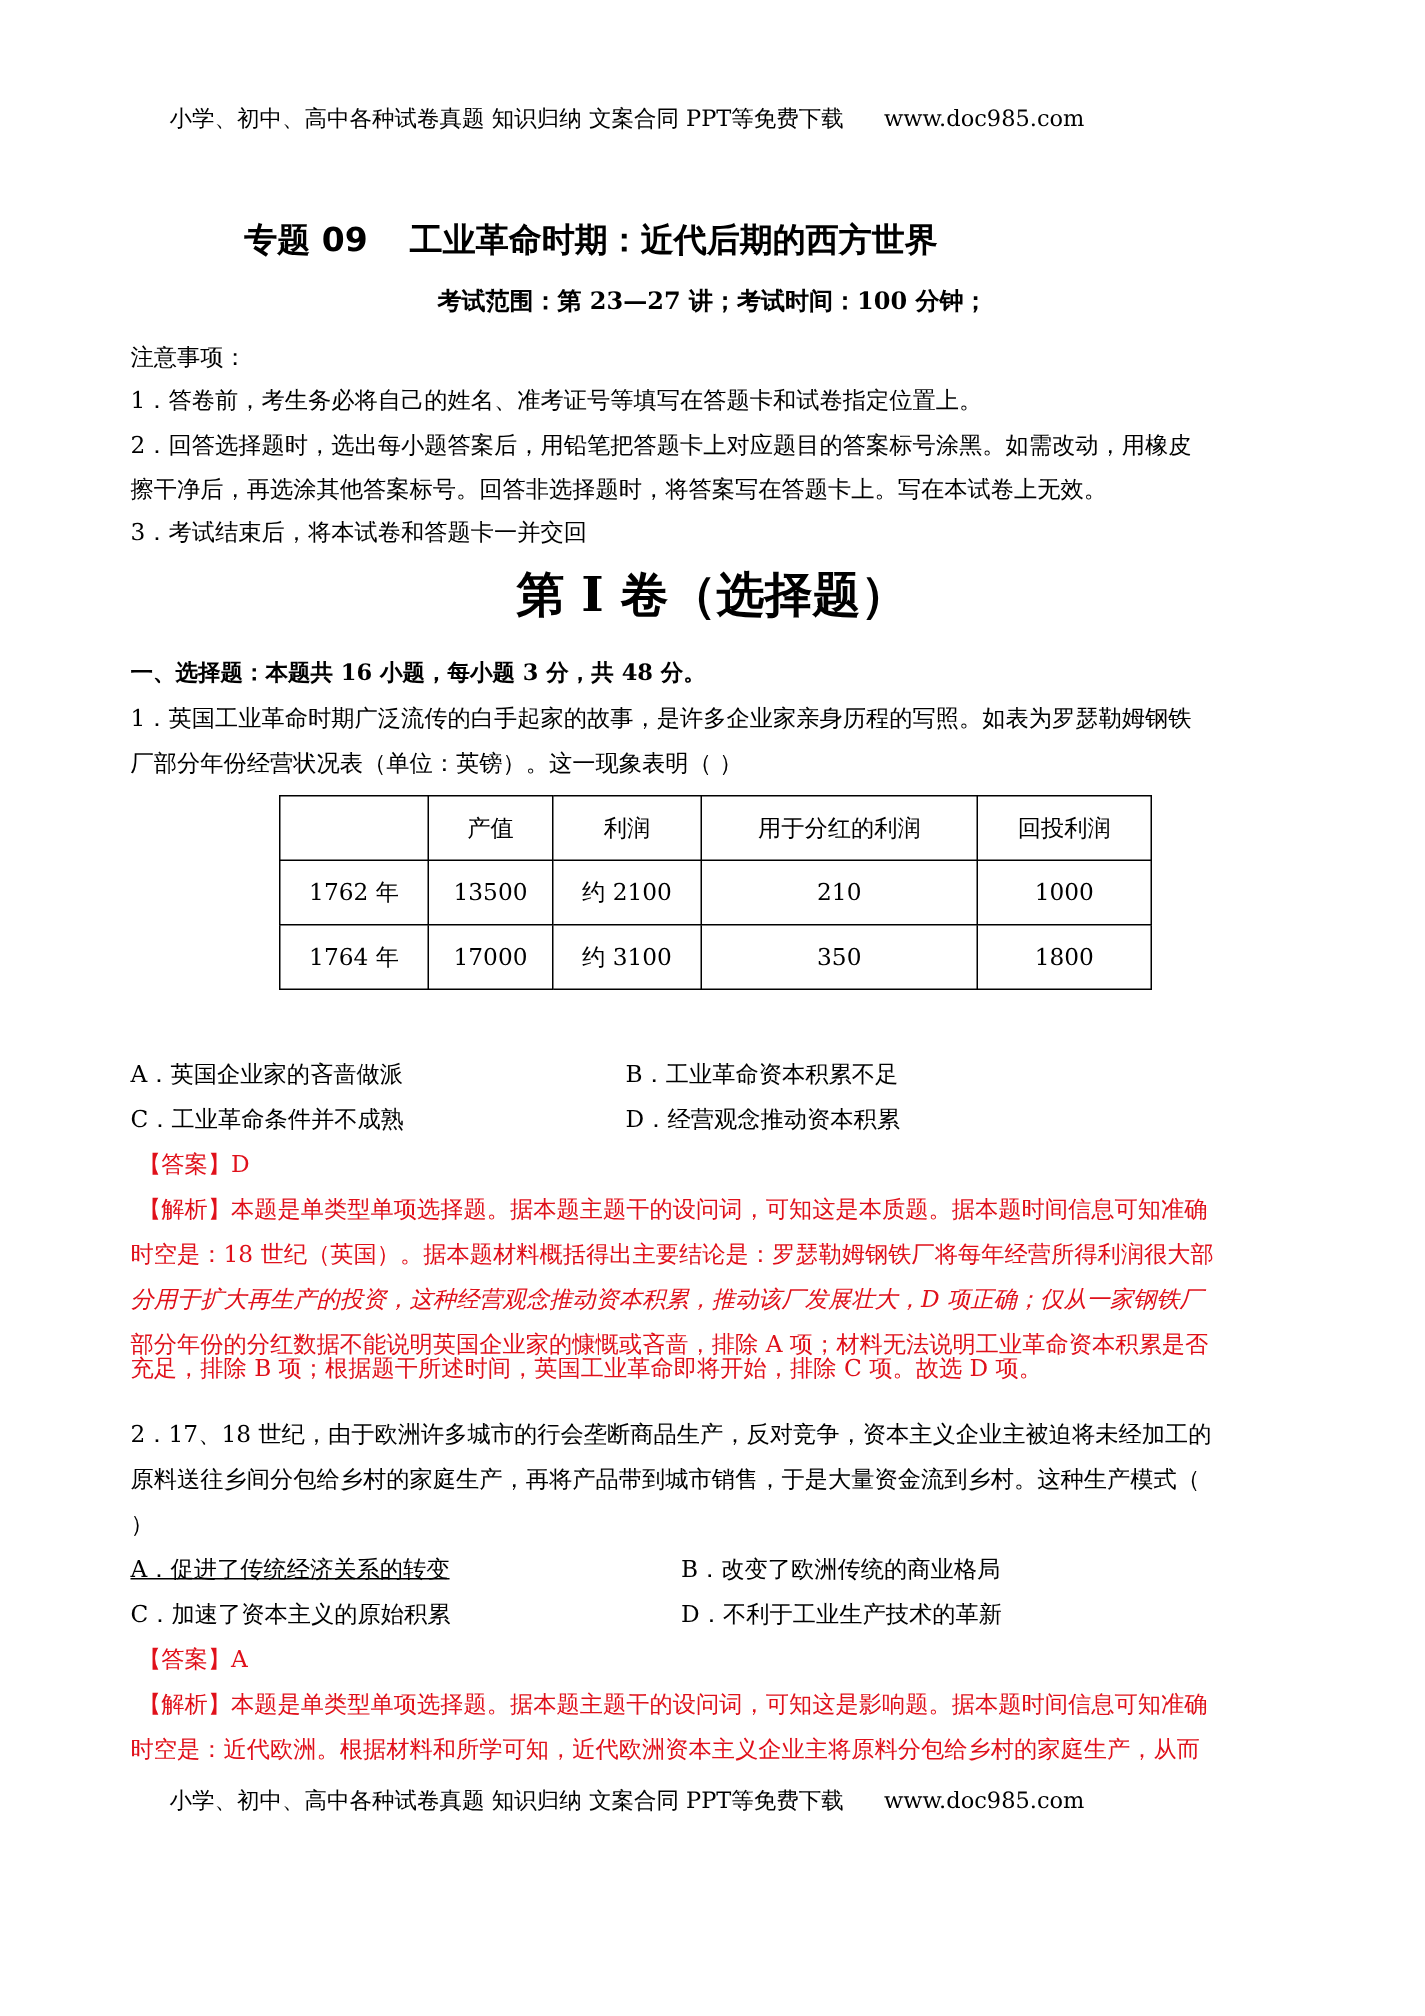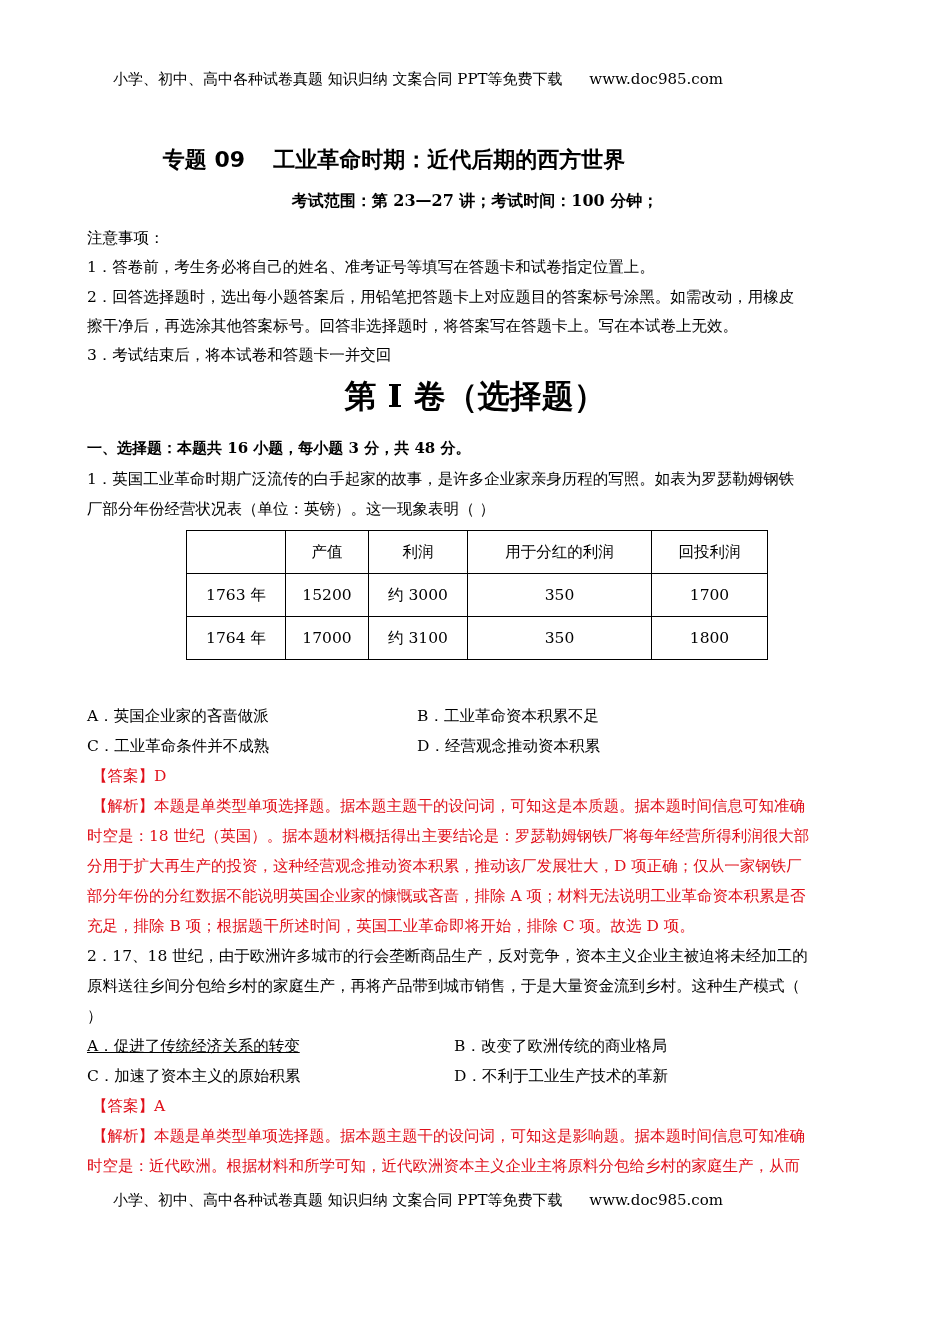--- a/index.html
+++ b/index.html
@@ -76,47 +76,47 @@
 <table class="data">
   <tbody>
       <tr>
     <td style="width:98px;"></td>
     <td style="width:82px;">产值</td>
     <td style="width:98px;">利润</td>
     <td style="width:183px;">用于分红的利润</td>
     <td style="width:115px;">回投利润</td>
   </tr>
   <tr>
-    <td>1763 年</td>
-    <td>15200</td>
-    <td>约 3000</td>
-    <td>350</td>
-    <td>1700</td>
+    <td>1762 年</td>
+    <td>13500</td>
+    <td>约 2100</td>
+    <td>210</td>
+    <td>1000</td>
   </tr>
   <tr>
     <td>1764 年</td>
     <td>17000</td>
     <td>约 3100</td>
     <td>350</td>
     <td>1800</td>
   </tr>
 </tbody>
   </table>
 
 <div class="content" style="top:706px;">
   <div class="opt" style="top:0px; left:0px;">A．英国企业家的吝啬做派</div>
   <div class="opt" style="top:0px; left:330px;">B．工业革命资本积累不足</div>
   <div class="opt" style="top:30px; left:0px;">C．工业革命条件并不成熟</div>
   <div class="opt" style="top:30px; left:330px;">D．经营观念推动资本积累</div>
   <div class="line red" style="top:60px; left:5px;">【答案】D</div>
   <div class="line red" style="top:90px; left:5px;">【解析】本题是单类型单项选择题。据本题主题干的设问词，可知这是本质题。据本题时间信息可知准确</div>
   <div class="line red" style="top:120px;">时空是：18 世纪（英国）。据本题材料概括得出主要结论是：罗瑟勒姆钢铁厂将每年经营所得利润很大部</div>
-  <div class="line red" style="top:150px;">分用于扩大再生产的投资，这种经营观念推动资本积累，推动该厂发展壮大，D 项正确；仅从一家钢铁厂</div>
+  <div class="line red" style="top:150px;font-style:italic;">分用于扩大再生产的投资，这种经营观念推动资本积累，推动该厂发展壮大，D 项正确；仅从一家钢铁厂</div>
   <div class="line red" style="top:180px;">部分年份的分红数据不能说明英国企业家的慷慨或吝啬，排除 A 项；材料无法说明工业革命资本积累是否</div>
-  <div class="line red" style="top:210px;">充足，排除 B 项；根据题干所述时间，英国工业革命即将开始，排除 C 项。故选 D 项。</div>
+  <div class="line red" style="top:196px;">充足，排除 B 项；根据题干所述时间，英国工业革命即将开始，排除 C 项。故选 D 项。</div>
 </div>
 
 <div class="content" style="top:946px;">
   <div class="line" style="top:0px;">2．17、18 世纪，由于欧洲许多城市的行会垄断商品生产，反对竞争，资本主义企业主被迫将未经加工的</div>
   <div class="line" style="top:30px;">原料送往乡间分包给乡村的家庭生产，再将产品带到城市销售，于是大量资金流到乡村。这种生产模式（</div>
   <div class="line" style="top:60px;">）</div>
   <div class="opt" style="top:90px; left:0px;text-decoration:underline;">A．促进了传统经济关系的转变</div>
   <div class="opt" style="top:90px; left:367px;">B．改变了欧洲传统的商业格局</div>
   <div class="opt" style="top:120px; left:0px;">C．加速了资本主义的原始积累</div>
   <div class="opt" style="top:120px; left:367px;">D．不利于工业生产技术的革新</div>

